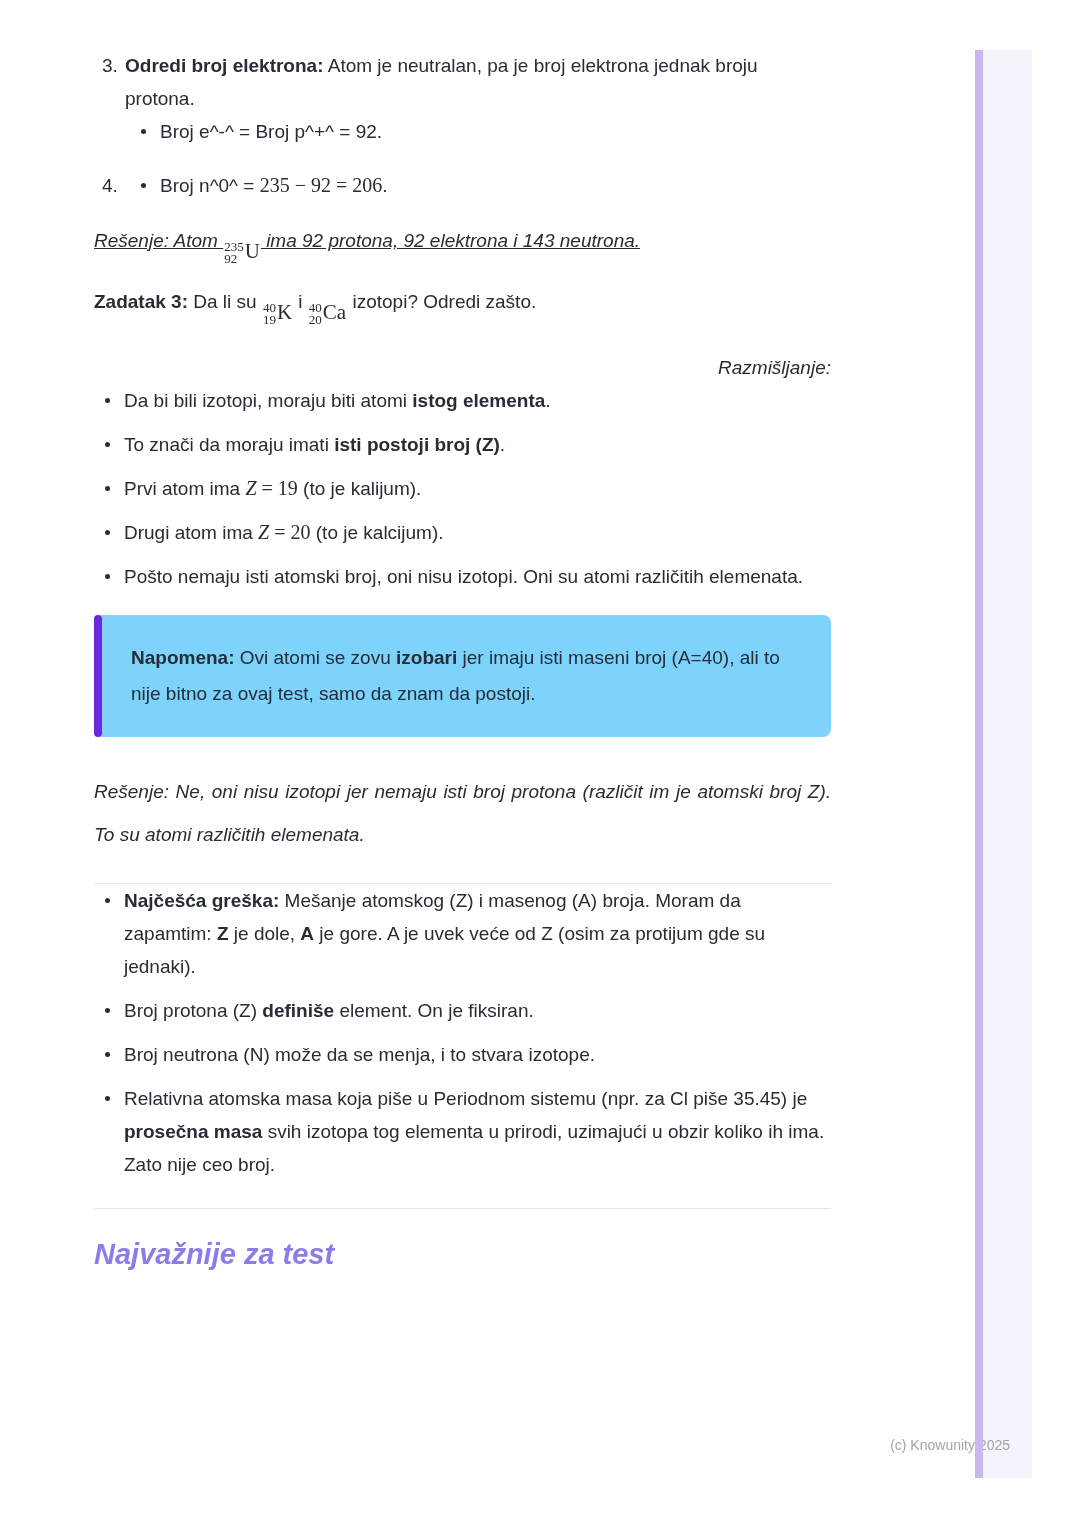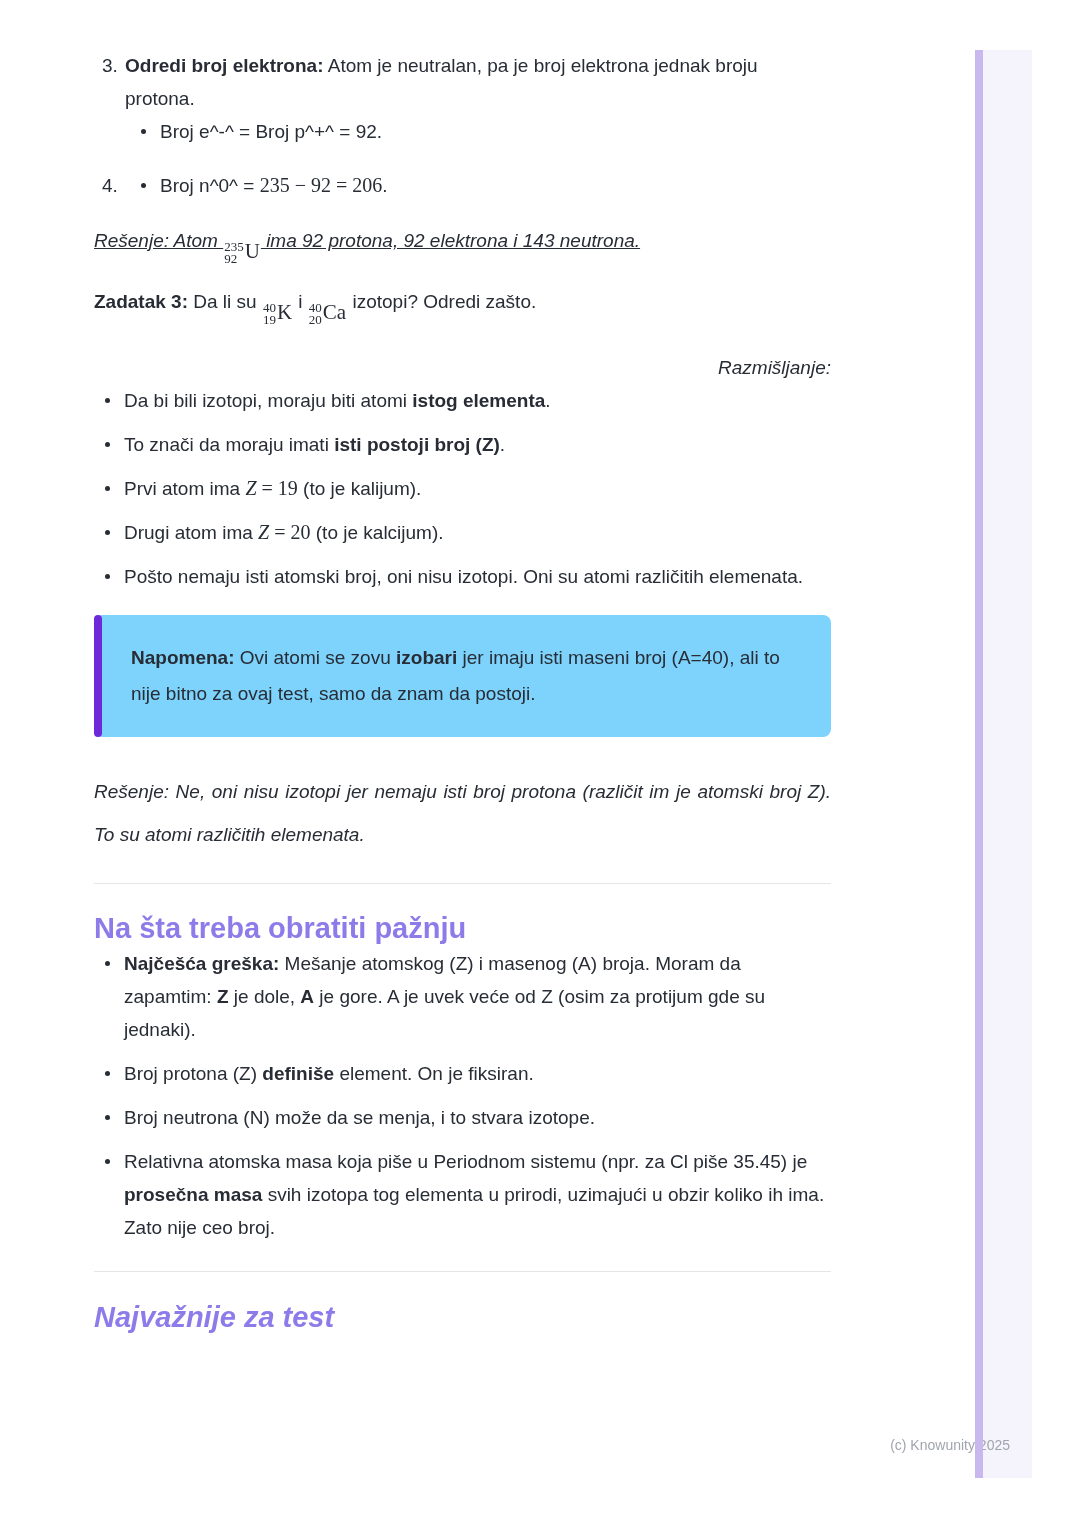--- a/index.html
+++ b/index.html
@@ -129,21 +129,20 @@
   </ul>
 
   <div class="note">
     <p><span class="b">Napomena:</span><span> Ovi atomi se zovu </span><span class="b">izobari</span><span> jer imaju isti maseni broj (A=40), ali to nije bitno za ovaj test, samo da znam da postoji.</span></p>
   </div>
 
   <p class="resenje2 italic"><span>Rešenje: Ne, oni nisu izotopi jer nemaju isti broj protona (različit im je atomski broj Z). To su atomi različitih elemenata.</span></p>
 
   <hr class="divider">
 
-  <h2>Na šta treba obratiti pažnju</h2>
 
   <ul class="dots attention">
     <li><span class="b">Najčešća greška:</span><span> Mešanje atomskog (Z) i masenog (A) broja. Moram da zapamtim: </span><span class="b">Z</span><span> je dole, </span><span class="b">A</span><span> je gore. A je uvek veće od Z (osim za protijum gde su jednaki).</span></li>
     <li><span>Broj protona (Z) </span><span class="b">definiše</span><span> element. On je fiksiran.</span></li>
     <li><span>Broj neutrona (N) može da se menja, i to stvara izotope.</span></li>
     <li><span>Relativna atomska masa koja piše u Periodnom sistemu (npr. za Cl piše 35.45) je </span><span class="b">prosečna masa</span><span> svih izotopa tog elementa u prirodi, uzimajući u obzir koliko ih ima. Zato nije ceo broj.</span></li>
   </ul>
 
   <hr class="divider hr2">
 

